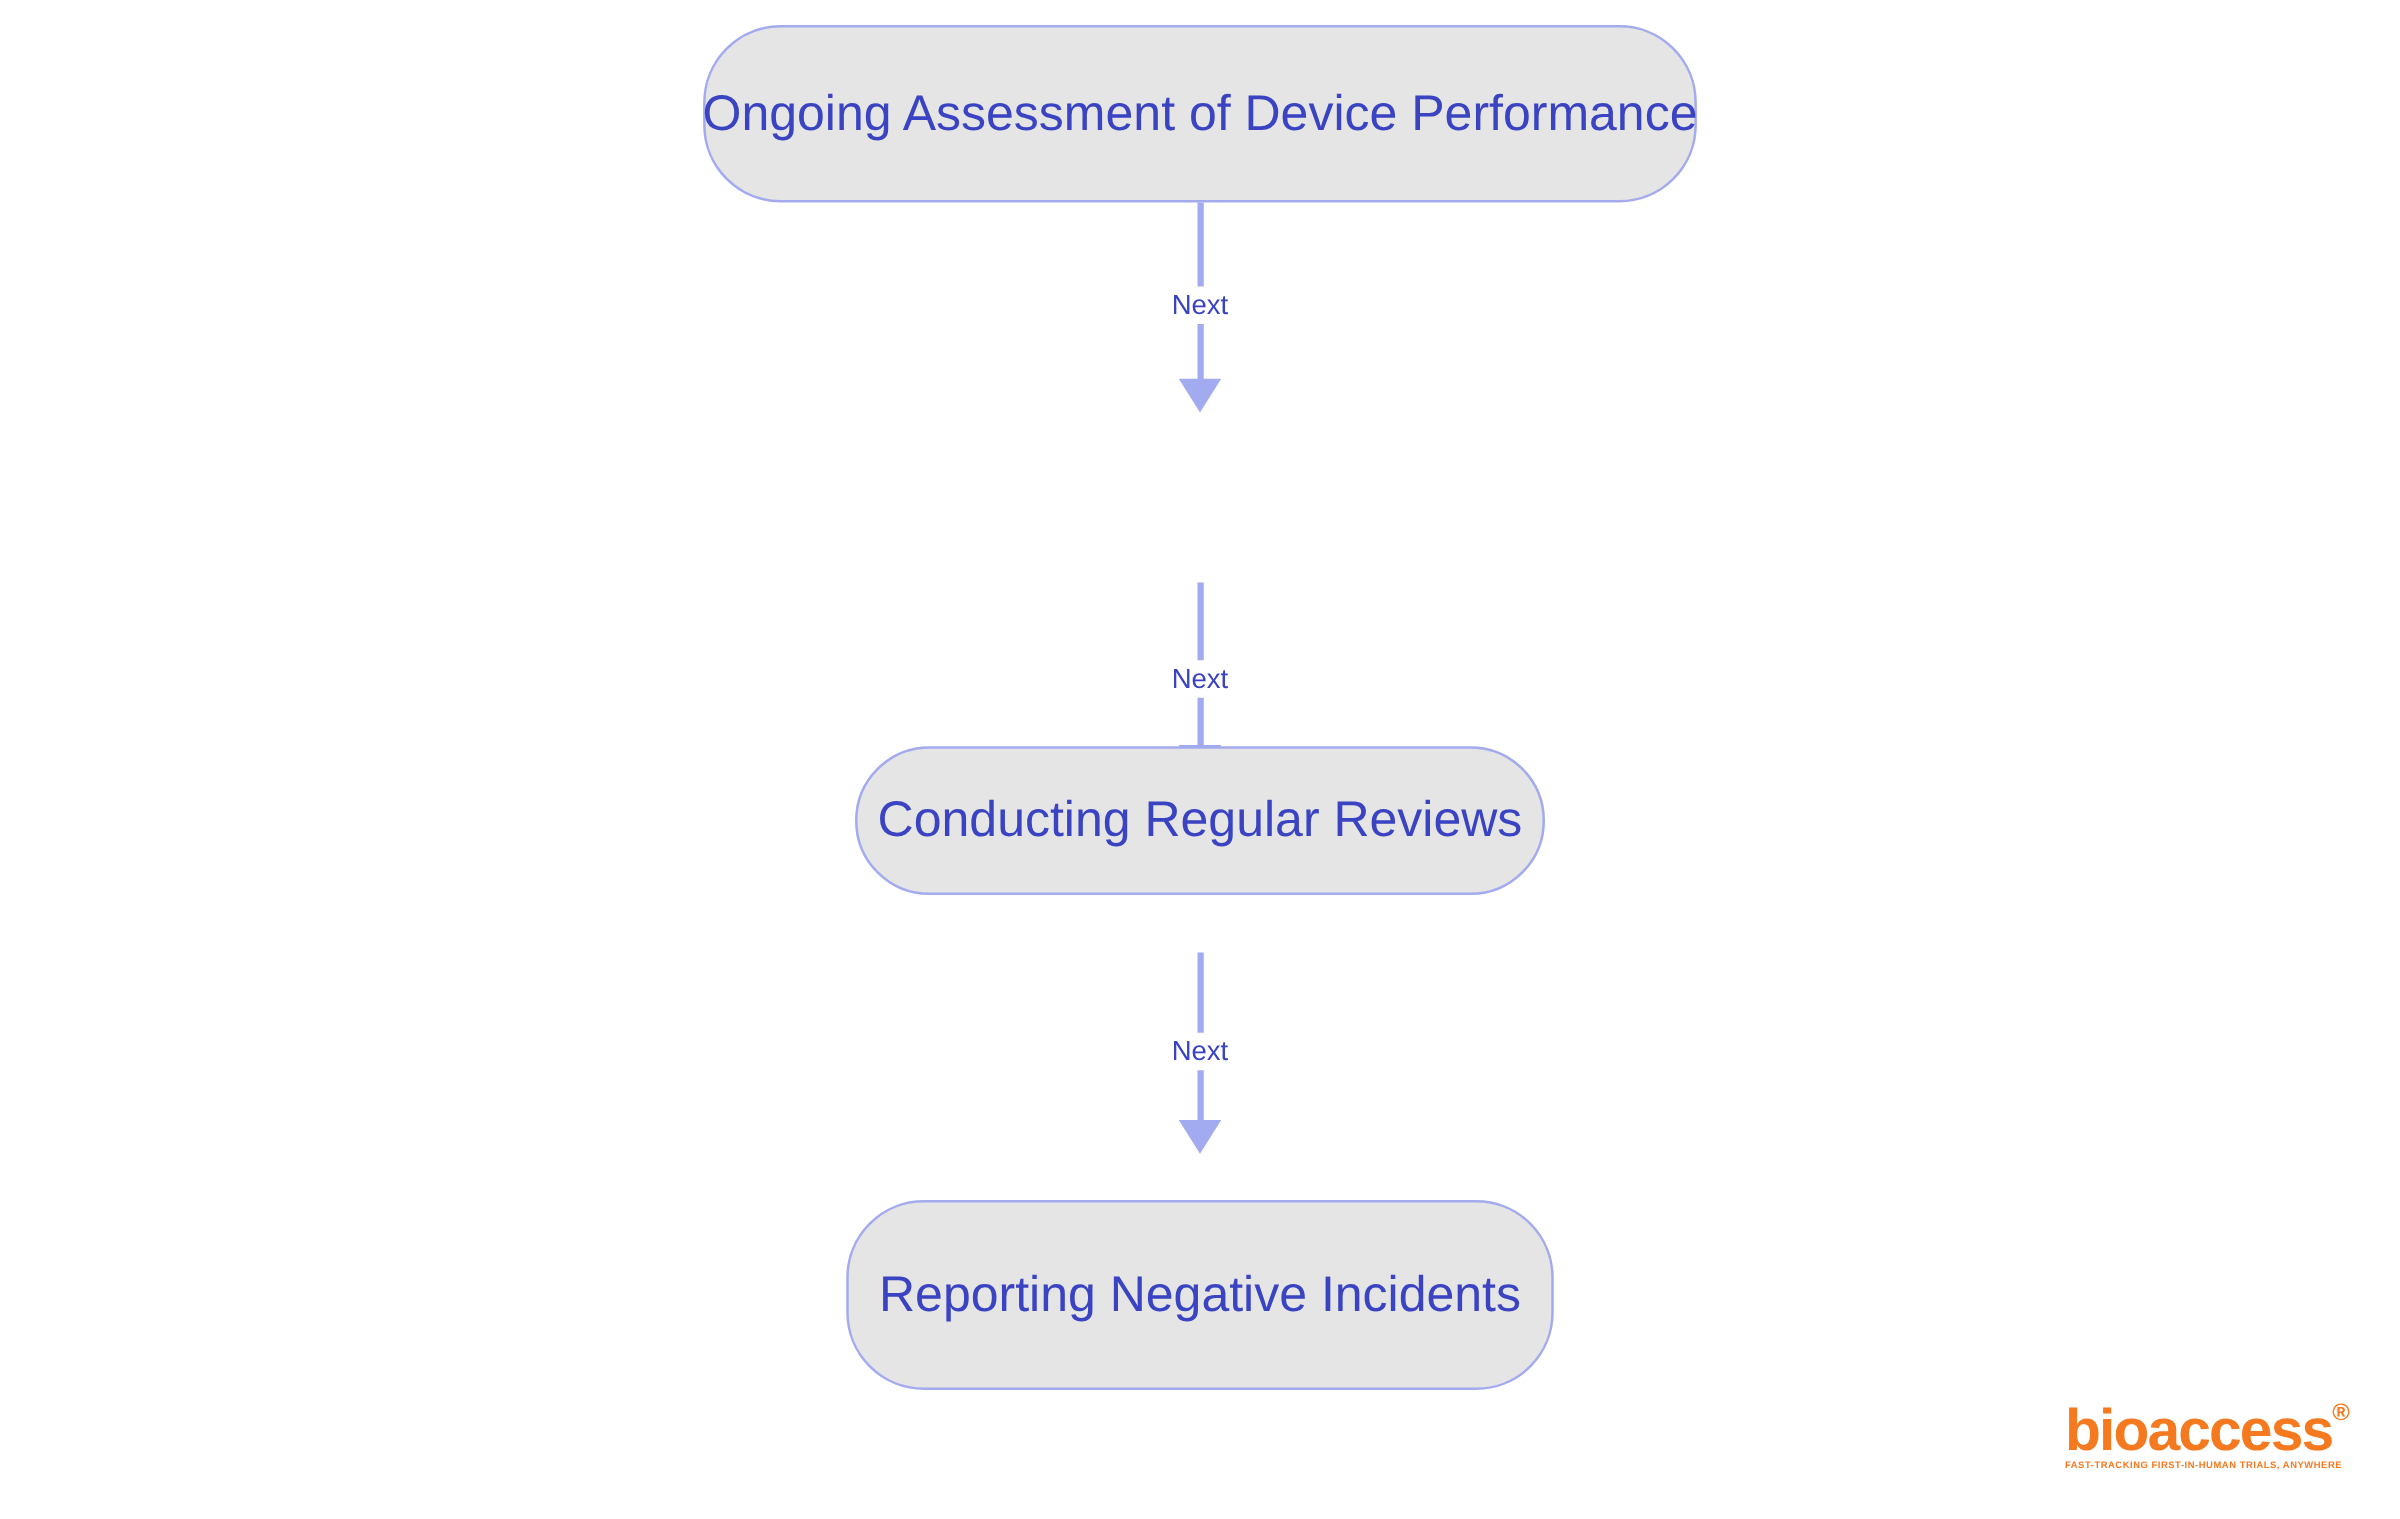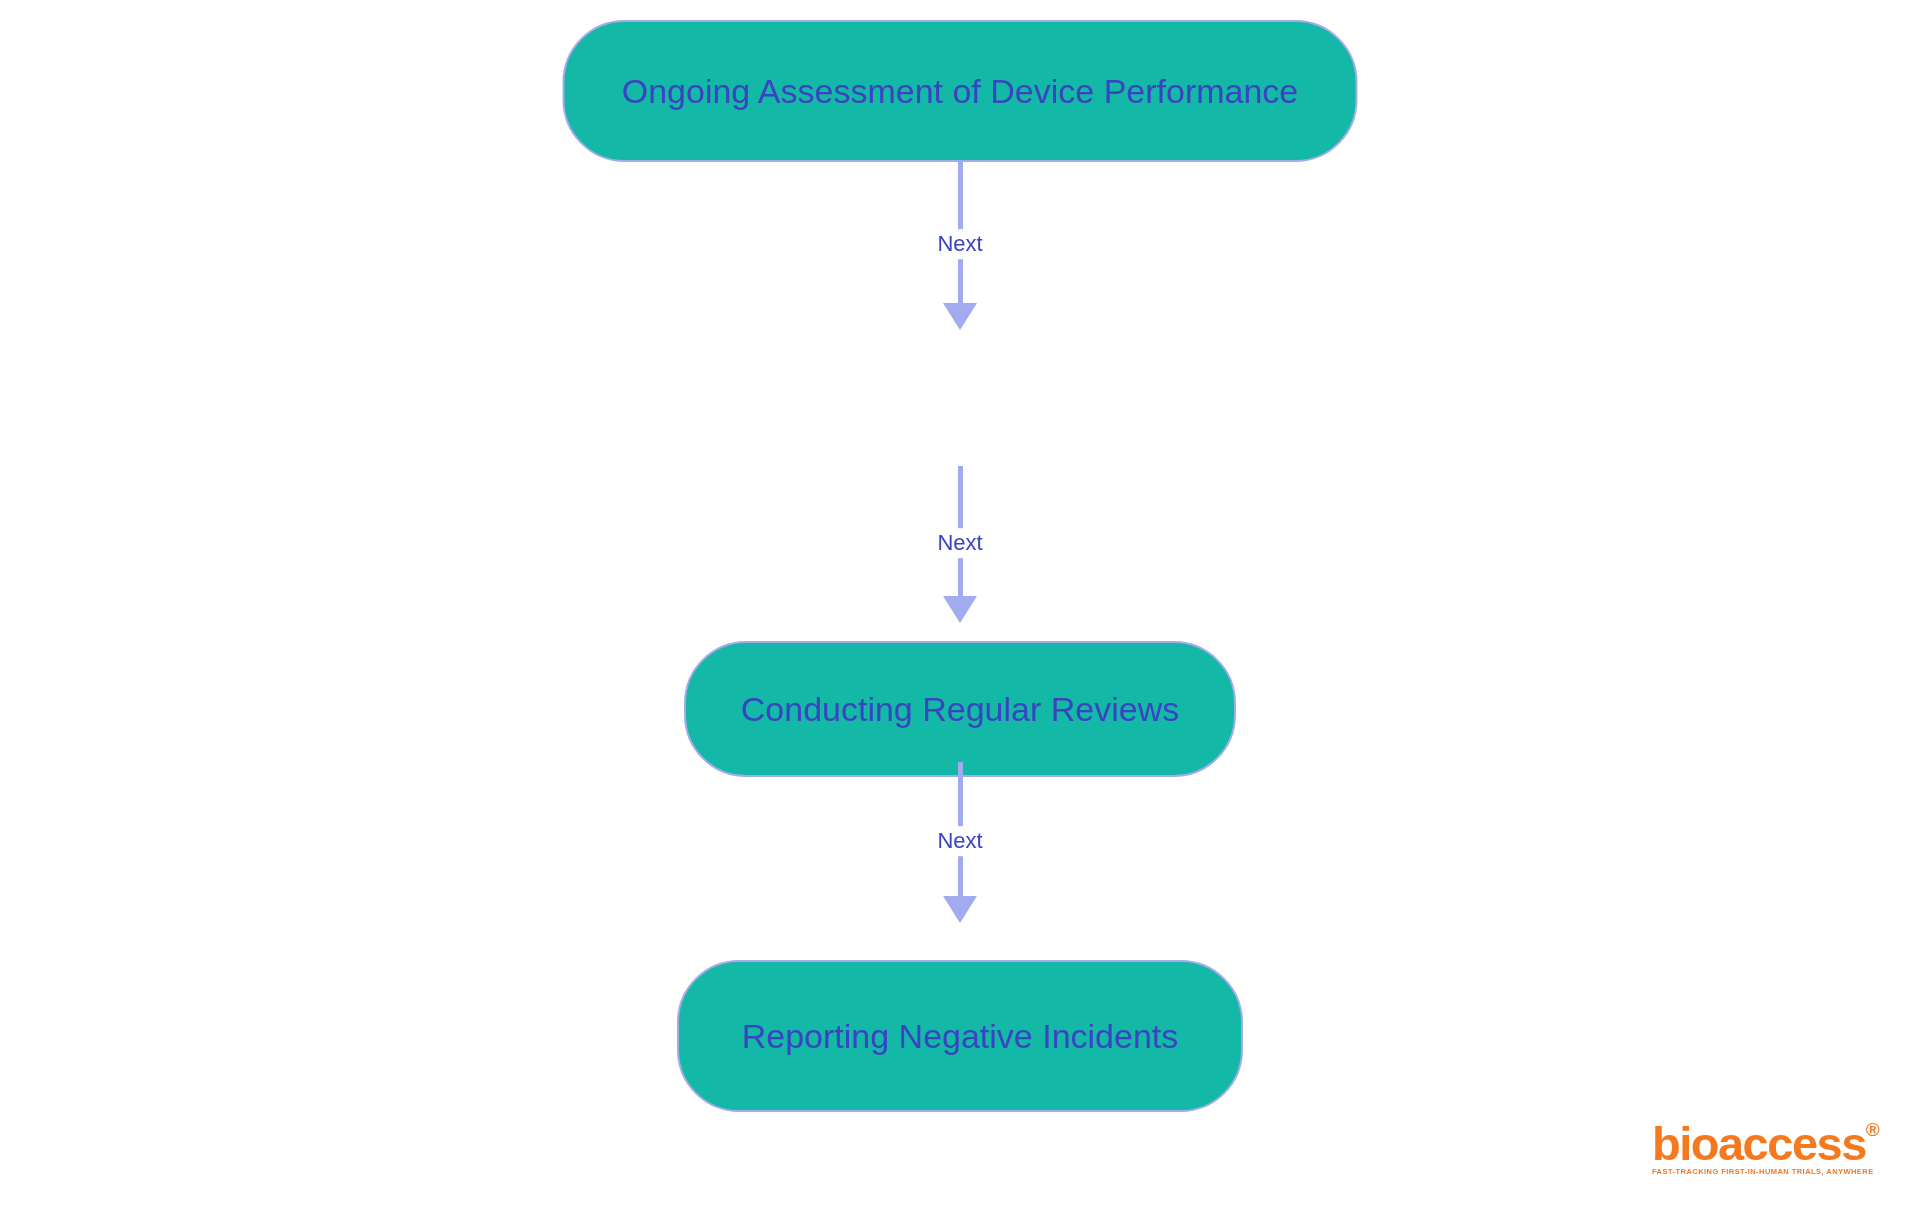--- a/index.html
+++ b/index.html
@@ -11,34 +11,34 @@
     background: #ffffff;
     overflow: hidden;
     font-family: "Liberation Sans", sans-serif;
   }
 
   
   .flow-node {
     position: absolute;
     left: 50%;
     transform: translateX(-50%);
-    background: #14b8a6;
+    background: #e5e5e5;
     border: 2px solid #a3abee;
     border-radius: 62px;
     display: flex;
     align-items: center;
     justify-content: center;
     color: #3a43c2;
-    font-size: 34px;
+    font-size: 40px;
     text-align: center;
     white-space: nowrap;
   }
   .node-1 { top: 20px;  width: 795px; height: 142px; }
   .node-2 { top: 330px; width: 736px; height: 136px; }
-  .node-3 { top: 641px; width: 552px; height: 136px; }
+  .node-3 { top: 597px; width: 552px; height: 119px; }
   .node-4 { top: 960px; width: 566px; height: 152px; }
 
   
   .edge {
     position: absolute;
     left: 50%;
     transform: translateX(-50%);
     width: 140px;
   }
   .edge-1 { top: 162px; height: 168px; }

